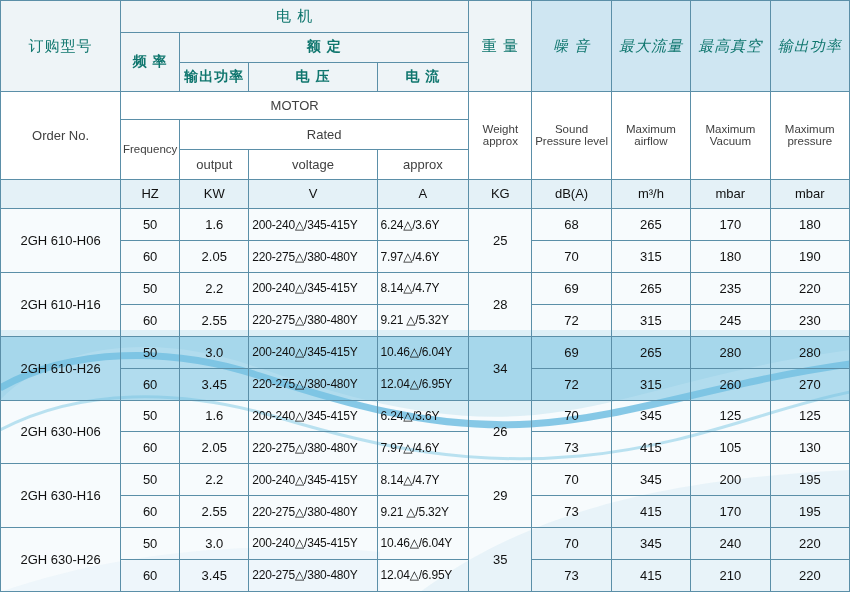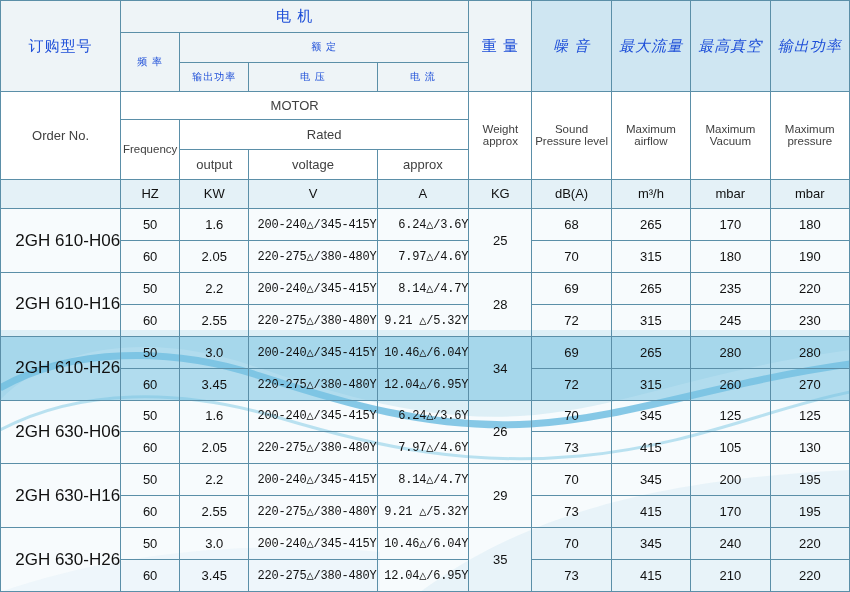--- a/index.html
+++ b/index.html
@@ -41,31 +41,31 @@
     text-align: center;
     vertical-align: middle;
     font-weight: normal;
     padding: 0;
     background-clip: padding-box;
   }
   
   .hz1 td {
     background: #eef4f7;
     font-size: 15px;
-    color: #1d4ed8;
+    color: #0f766e;
     font-weight: bold;
     letter-spacing: 1px;
   }
   .hz1 td.blue {
     background: #cfe6f2;
     font-style: italic;
   }
   .hz1 td.sub {
-    font-size: 10px;
-    font-weight: normal;
+    font-size: 14px;
+    font-weight: bold;
     letter-spacing: 1px;
   }
   
   .hz2 td {
     background: #ffffff;
     font-size: 13px;
     color: #404040;
   }
   .hz2 td.small {
     font-size: 11.5px;
@@ -78,30 +78,28 @@
     color: #111;
     margin-top: 8px;
   }
   
   .data td {
     font-size: 13px;
     color: #111;
     background: transparent;
   }
   .data td.model {
-    font-size: 17px;
-    text-align: right;
+    font-size: 13px;
   }
   .data td.lv {
     font-size: 12px;
-    text-align: right;
+    text-align: left;
     padding-left: 3px;
     white-space: nowrap;
     letter-spacing: -0.2px;
-    font-family: Liberation Mono, monospace;
   }
   .hl td {
     background: rgba(120,195,225,0.55);
   }
   .divider td {
     border-top: 2px solid #e98a2b;
     border-bottom: 1px solid #5b8fa8;
   }
 </style>
 </head>

